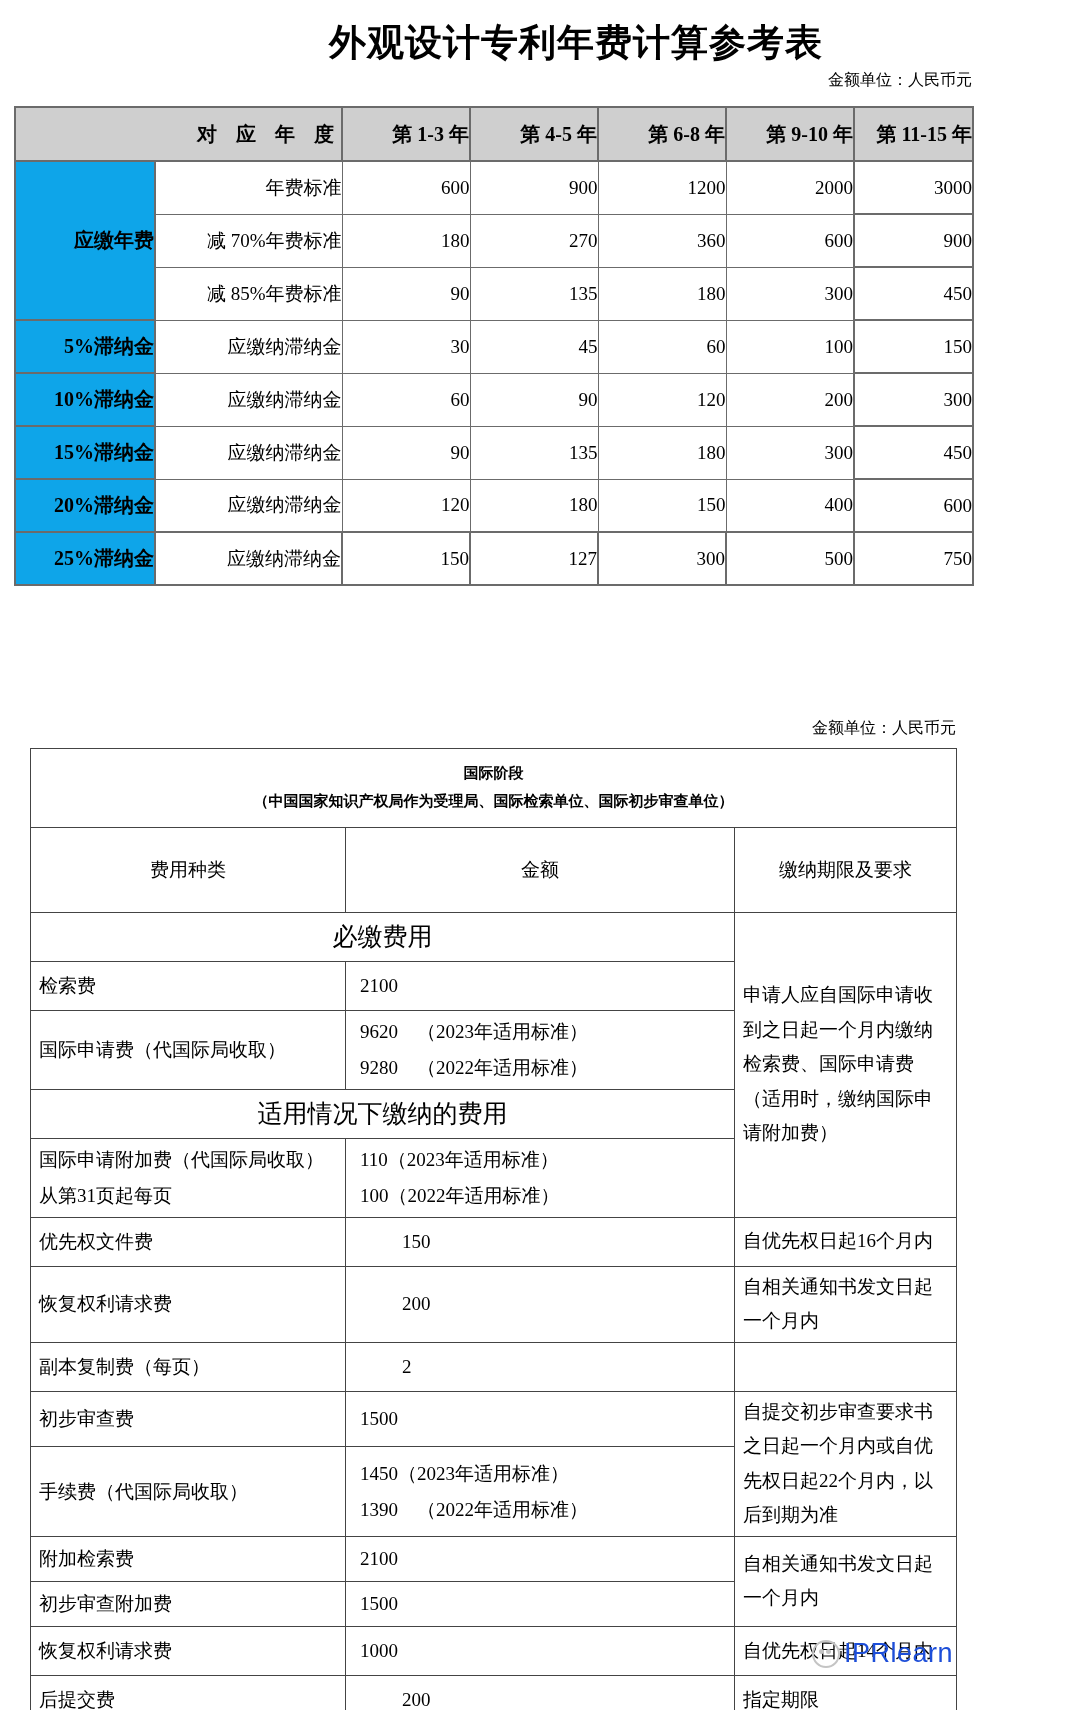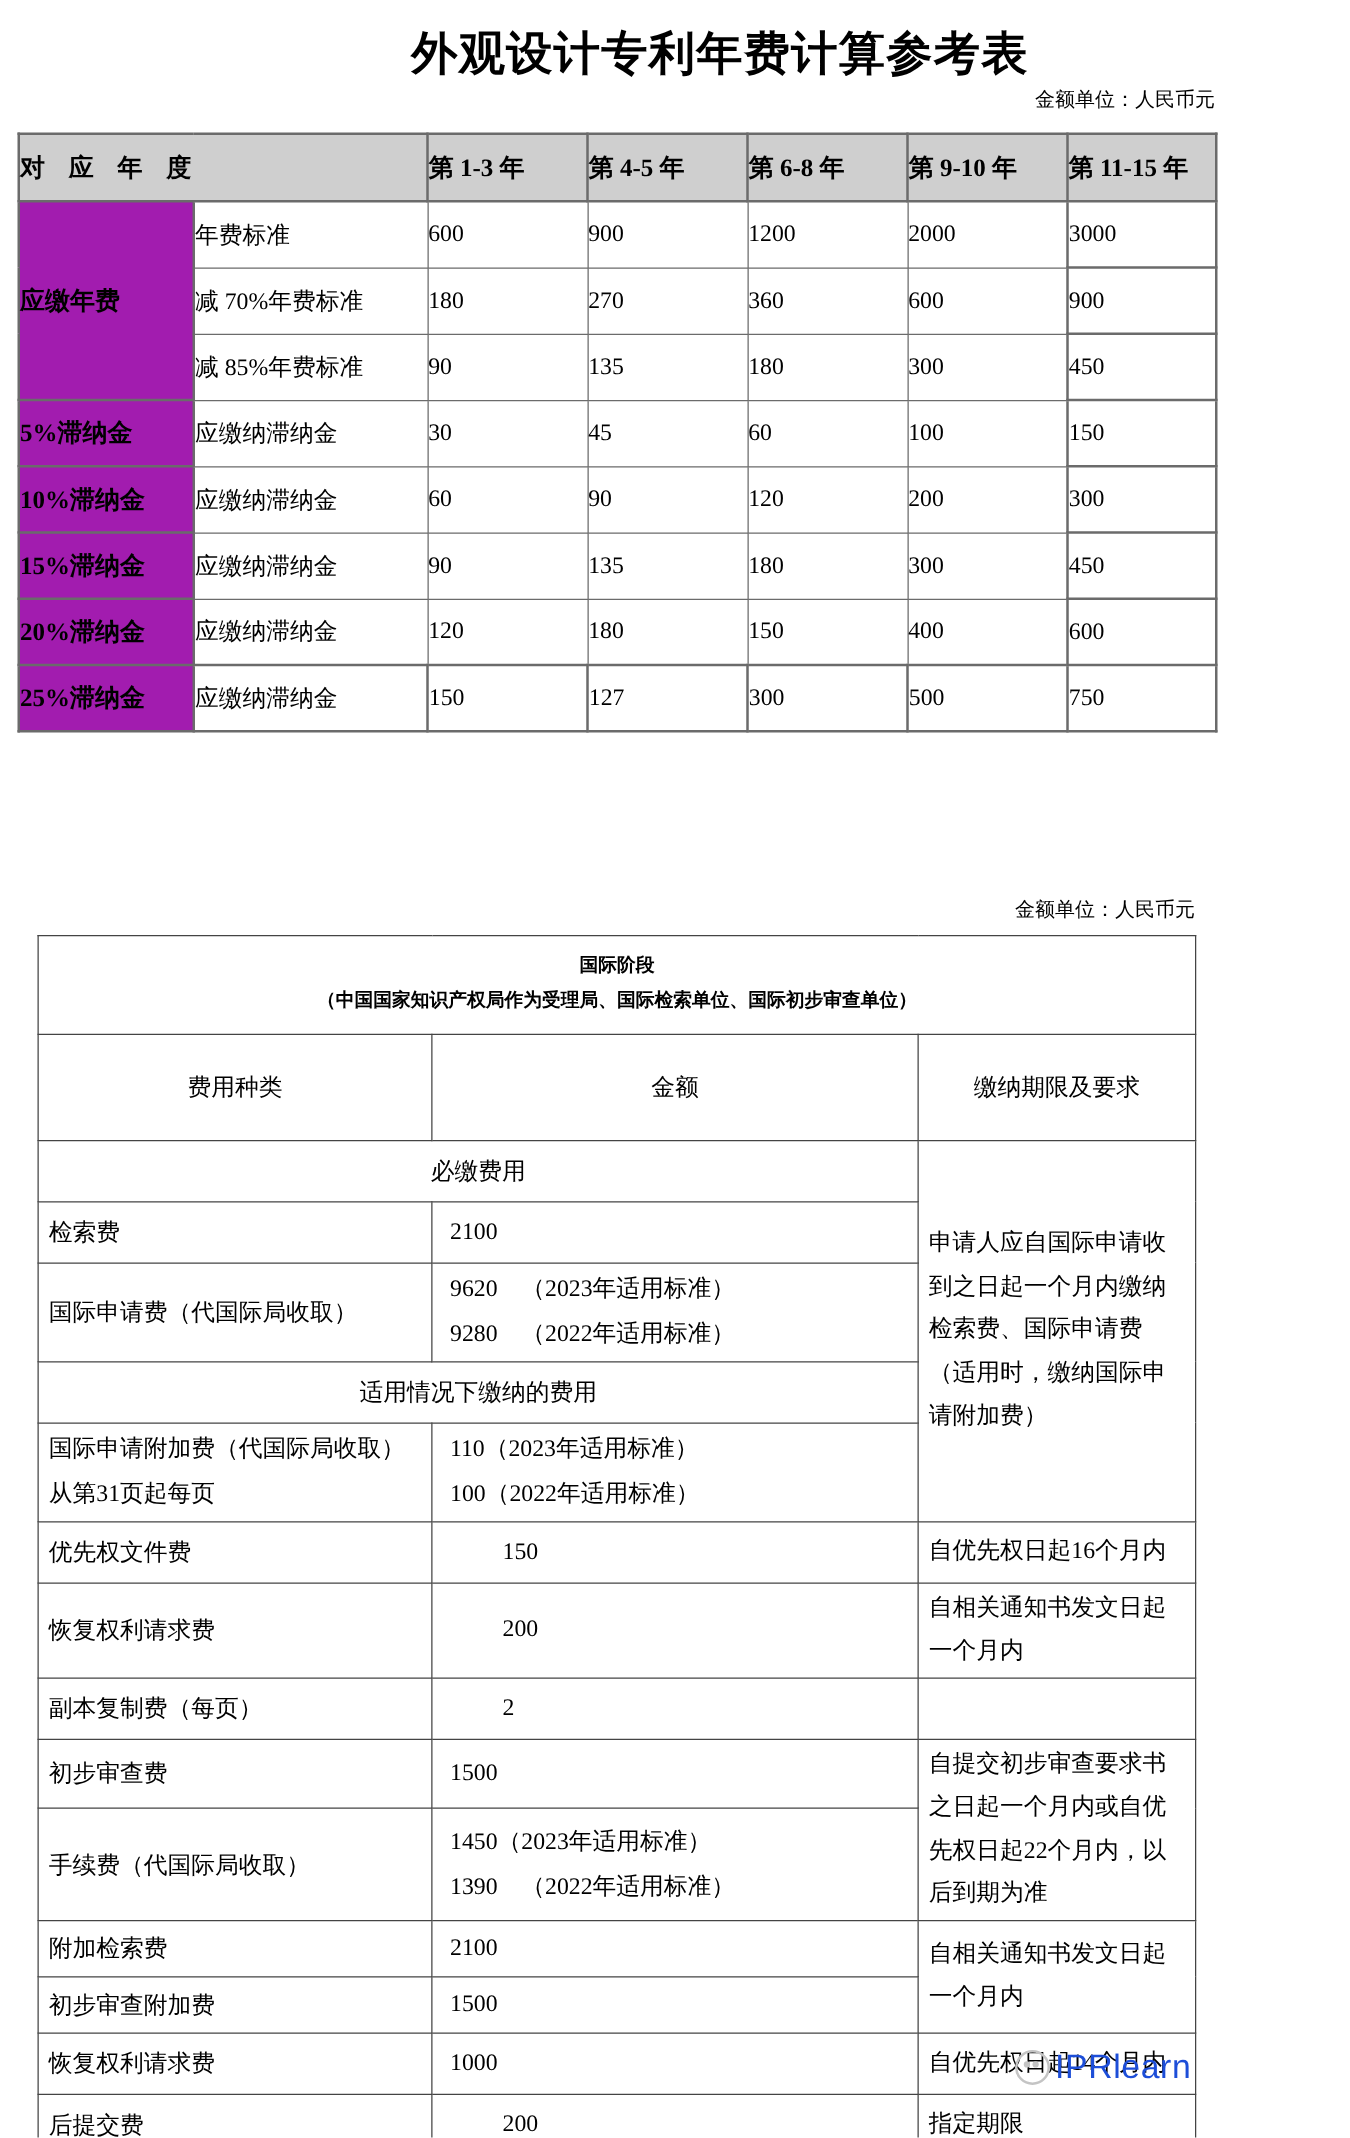--- a/index.html
+++ b/index.html
@@ -48,36 +48,36 @@
 
   
   .t1-wrap { position: absolute; left: 14px; top: 106px; width: 958px; }
   table.t1 {
     border-collapse: collapse;
     width: 958px;
     table-layout: fixed;
   }
   table.t1 td, table.t1 th {
     border: 1px solid #6b6b6b;
-    text-align: left;
+    text-align: right;
     vertical-align: middle;
     font-size: 19px;
     font-family: "Liberation Serif", "DejaVu Serif", serif;
     padding: 0;
     height: 50px;
   }
   table.t1 .hdr {
     background: #cfcfcf;
     font-weight: bold;
     font-size: 20px;
     height: 52px;
   }
   table.t1 .hdr-year { letter-spacing: 7px; font-weight: bold; }
   table.t1 .rowlabel {
-    background: #a21caf;
+    background: #0ea5e9;
     font-weight: bold;
     font-size: 20px;
   }
   table.t1 .outer { border-width: 2px; }
   table.t1 tr.tall td { height: 51px; }
 
   
   .t2-wrap { position: absolute; left: 30px; top: 748px; width: 926px; }
   table.t2 {
     border-collapse: collapse;
@@ -99,21 +99,21 @@
     padding: 10px 8px 12px 8px;
     font-family: "Liberation Sans", "DejaVu Sans", sans-serif;
   }
   table.t2 .colhead {
     text-align: center;
     height: 78px;
     font-size: 19px;
   }
   table.t2 .section {
     text-align: center;
-    font-size: 19px;
+    font-size: 25px;
     height: 42px;
   }
   table.t2 .fee-name { text-align: left; }
   table.t2 .amount { text-align: left; padding-left: 14px; }
   table.t2 .amount-c { text-align: left; padding-left: 56px; }
   table.t2 .term { text-align: left; line-height: 1.82; font-size: 19px; }
   table.t2 .two-line { line-height: 1.85; }
   table.t2 .blank { border: 1px solid #444; }
 
   

